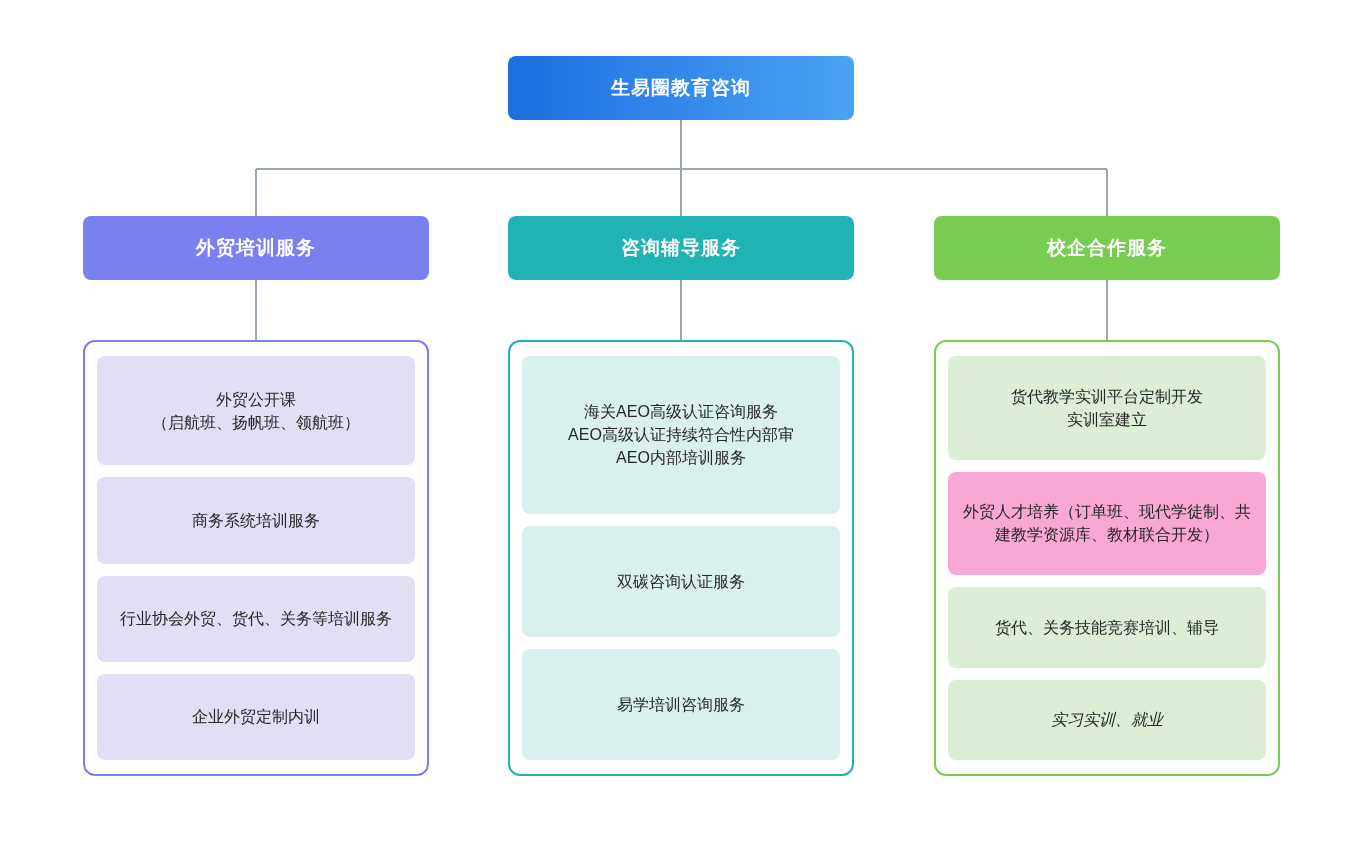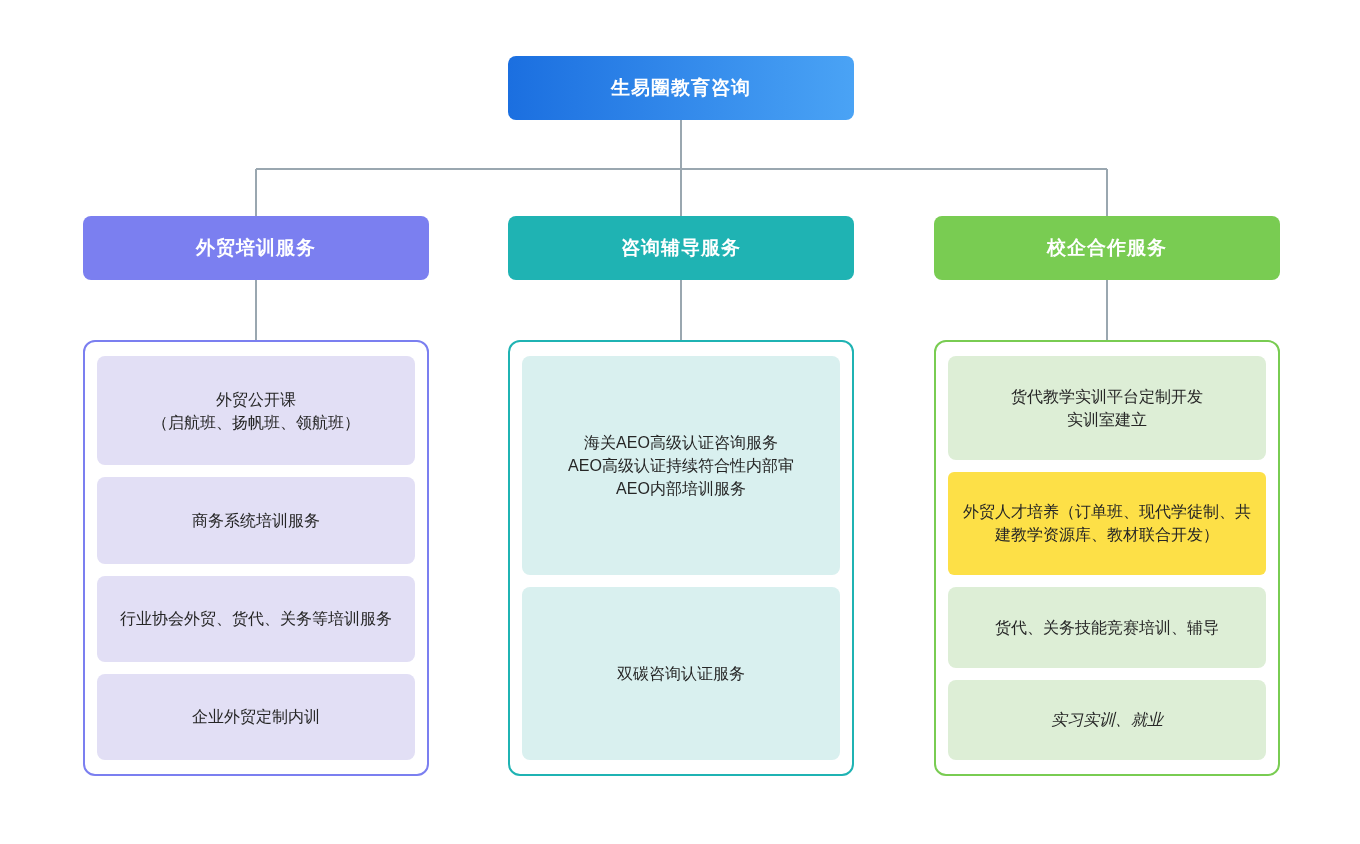--- a/index.html
+++ b/index.html
@@ -181,33 +181,36 @@
     </div>
     <div class="branch-body" style="border-color: rgb(31, 179, 179);">
       <div class="leaf-card" style="background: rgb(217, 240, 239);">
         <span class="leaf-text">海关AEO高级认证咨询服务
 AEO高级认证持续符合性内部审
 AEO内部培训服务</span>
       </div>
       <div class="leaf-card" style="background: rgb(217, 240, 239);">
         <span class="leaf-text">双碳咨询认证服务</span>
       </div>
+      <div class="leaf-card" style="background: rgb(217, 240, 239);">
+        <span class="leaf-text">易学培训咨询服务</span>
+      </div>
     </div>
   </div>
 
   <div class="branch branch-3">
     <div class="branch-header" style="background: rgb(121, 204, 82);">
       <span class="header-text">校企合作服务</span>
     </div>
     <div class="branch-body" style="border-color: rgb(121, 204, 82);">
       <div class="leaf-card" style="background: rgb(221, 238, 214);">
         <span class="leaf-text">货代教学实训平台定制开发
 实训室建立</span>
       </div>
-      <div class="leaf-card" style="background: #fde047; border-radius: 6px;">
+      <div class="leaf-card" style="background: #f9a8d4;">
         <span class="leaf-text">外贸人才培养（订单班、现代学徒制、共建教学资源库、教材联合开发）</span>
       </div>
       <div class="leaf-card" style="background: rgb(221, 238, 214);">
         <span class="leaf-text">货代、关务技能竞赛培训、辅导</span>
       </div>
       <div class="leaf-card" style="background: rgb(221, 238, 214); font-style: italic;">
         <span class="leaf-text">实习实训、就业</span>
       </div>
     </div>
   </div>

